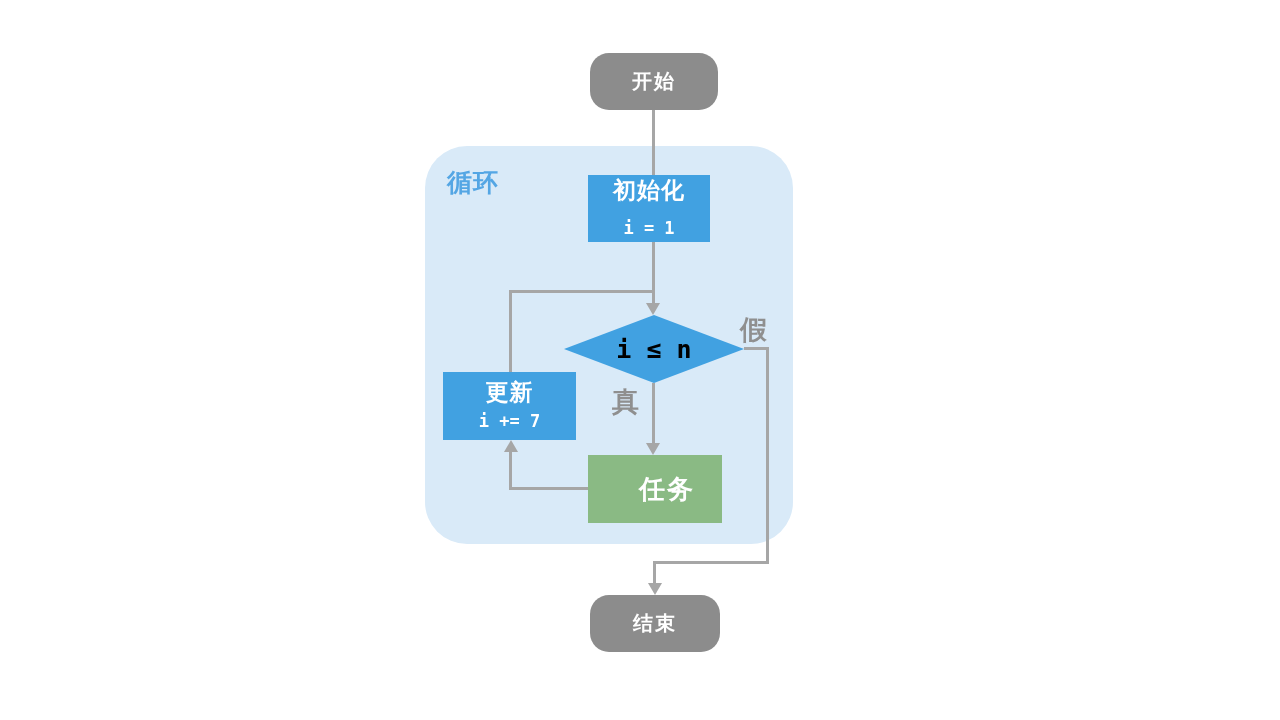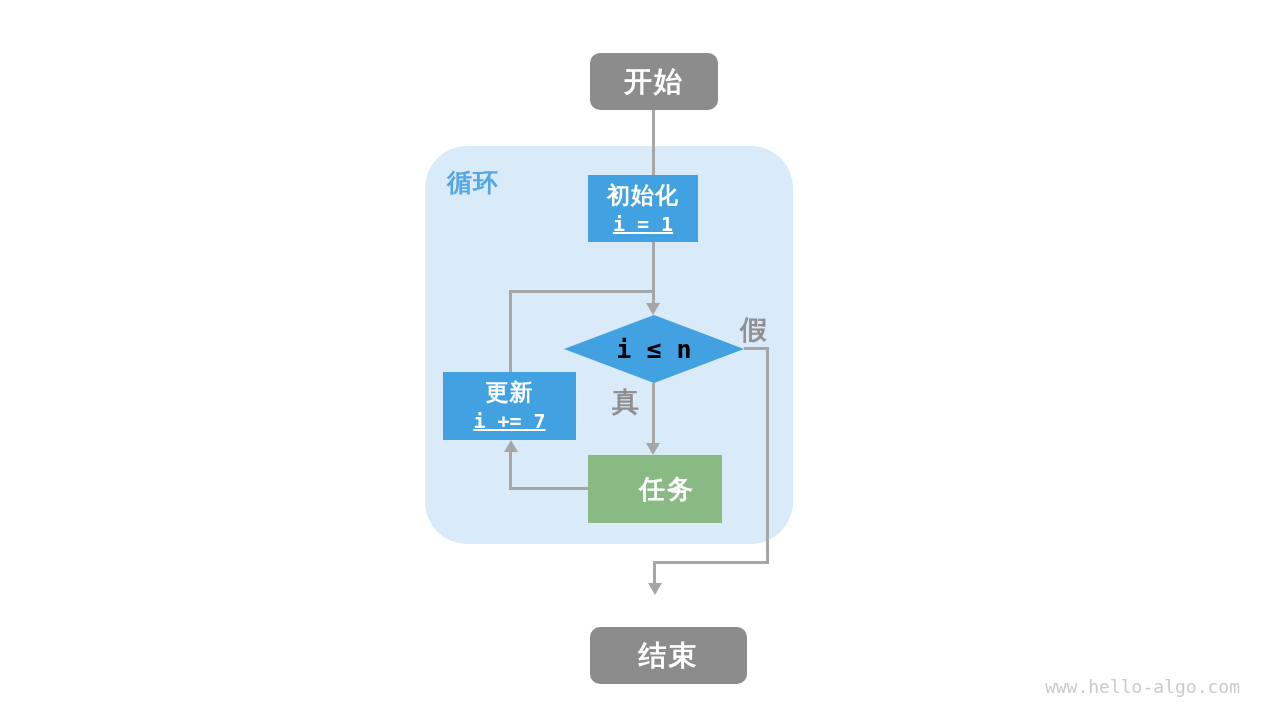--- a/index.html
+++ b/index.html
@@ -42,37 +42,36 @@
     position: absolute;
     display: flex;
     flex-direction: column;
     align-items: center;
     justify-content: center;
     color: #ffffff;
     text-align: center;
   }
   .terminal {
     background: var(--node-gray);
-    border-radius: 10px;
-    font-size: 28px;
+    border-radius: 19px;
+    font-size: 20px;
     font-weight: bold;
     letter-spacing: 2px;
     font-family: Liberation Serif, serif;
   }
   .process { font-weight: bold; }
   .process.blue { background: var(--node-blue); }
   .process.green { background: var(--node-green); padding-left: 24px; }
   .node .cjk { font-size: 23px; line-height: 30px; letter-spacing: 1px; }
   .node .cjk.big { font-size: 26px; letter-spacing: 2px; }
   .node .code {
     font-family: "DejaVu Sans Mono", monospace;
-    font-size: 20px;
+    font-size: 17px;
     line-height: 28px;
     font-weight: bold;
-    text-decoration: underline;
   }
   .diamond {
     position: absolute;
     left: 564px; top: 315px;
     width: 180px; height: 68px;
     background: var(--node-blue);
     clip-path: polygon(50% 0, 100% 50%, 50% 100%, 0 50%);
     display: flex;
     align-items: center;
     justify-content: center;
@@ -131,39 +130,38 @@
 
   <div class="arrow down" style="left:646px; top:303px;"></div>
   <div class="arrow down" style="left:646px; top:443px;"></div>
   <div class="arrow up" style="left:504px; top:440px;"></div>
   <div class="arrow down" style="left:648px; top:583px;"></div>
 
   <div class="node terminal" style="left:590px; top:53px; width:128px; height:57px;">
     <span>开始</span>
   </div>
 
-  <div class="node process blue" style="left:588px; top:175px; width:110px; height:67px;">
+  <div class="node process blue" style="left:588px; top:175px; width:122px; height:67px;justify-content:space-between;">
     <span class="cjk">初始化</span>
     <span class="code">i = 1</span>
   </div>
 
   <div class="diamond">
     <span class="code">i ≤ n</span>
   </div>
 
   <div class="node process blue" style="left:443px; top:372px; width:133px; height:68px;">
     <span class="cjk">更新</span>
     <span class="code">i += 7</span>
   </div>
 
   <div class="node process green" style="left:588px; top:455px; width:134px; height:68px;">
     <span class="cjk big">任务</span>
   </div>
 
-  <div class="node terminal" style="left:590px; top:595px; width:157px; height:57px;margin-top:32px;">
+  <div class="node terminal" style="left:590px; top:595px; width:130px; height:57px;">
     <span>结束</span>
   </div>
 
   <span class="edge-label" style="left:740px; top:312px;">假</span>
   <span class="edge-label" style="left:612px; top:384px;">真</span>
 
-  <div class="watermark">www.hello-algo.com</div>
 </div>
 
 </body></html>

